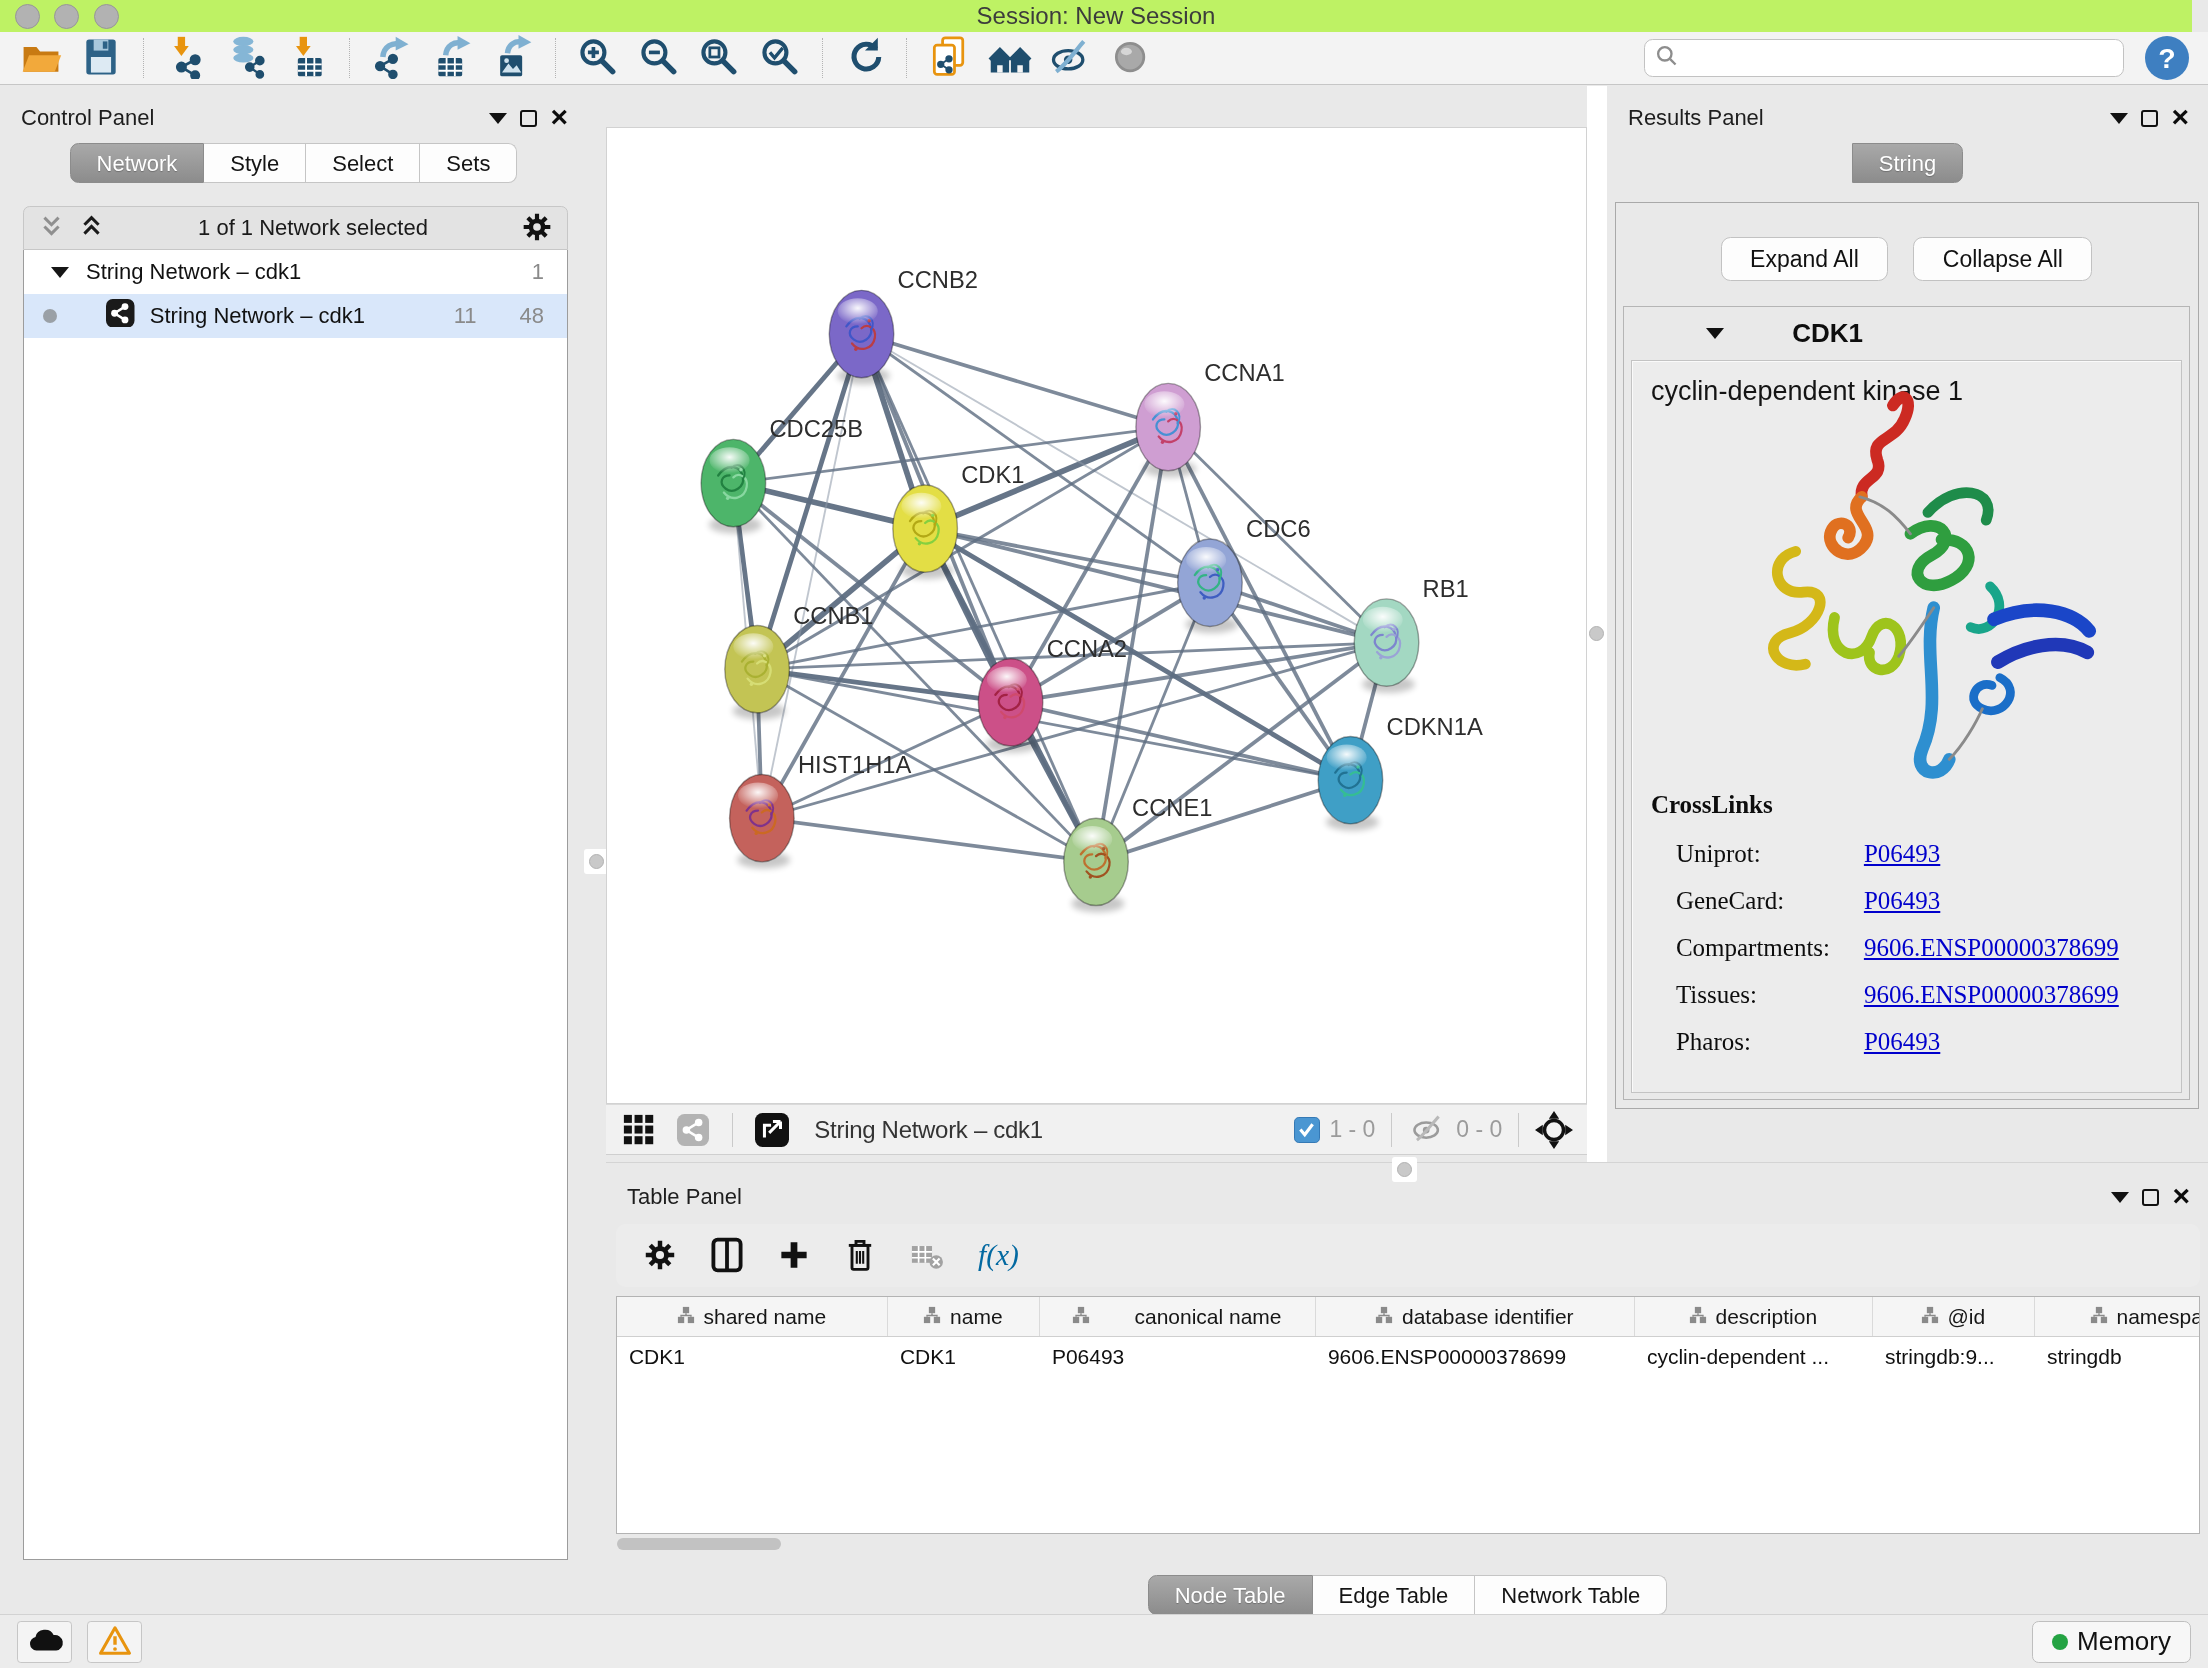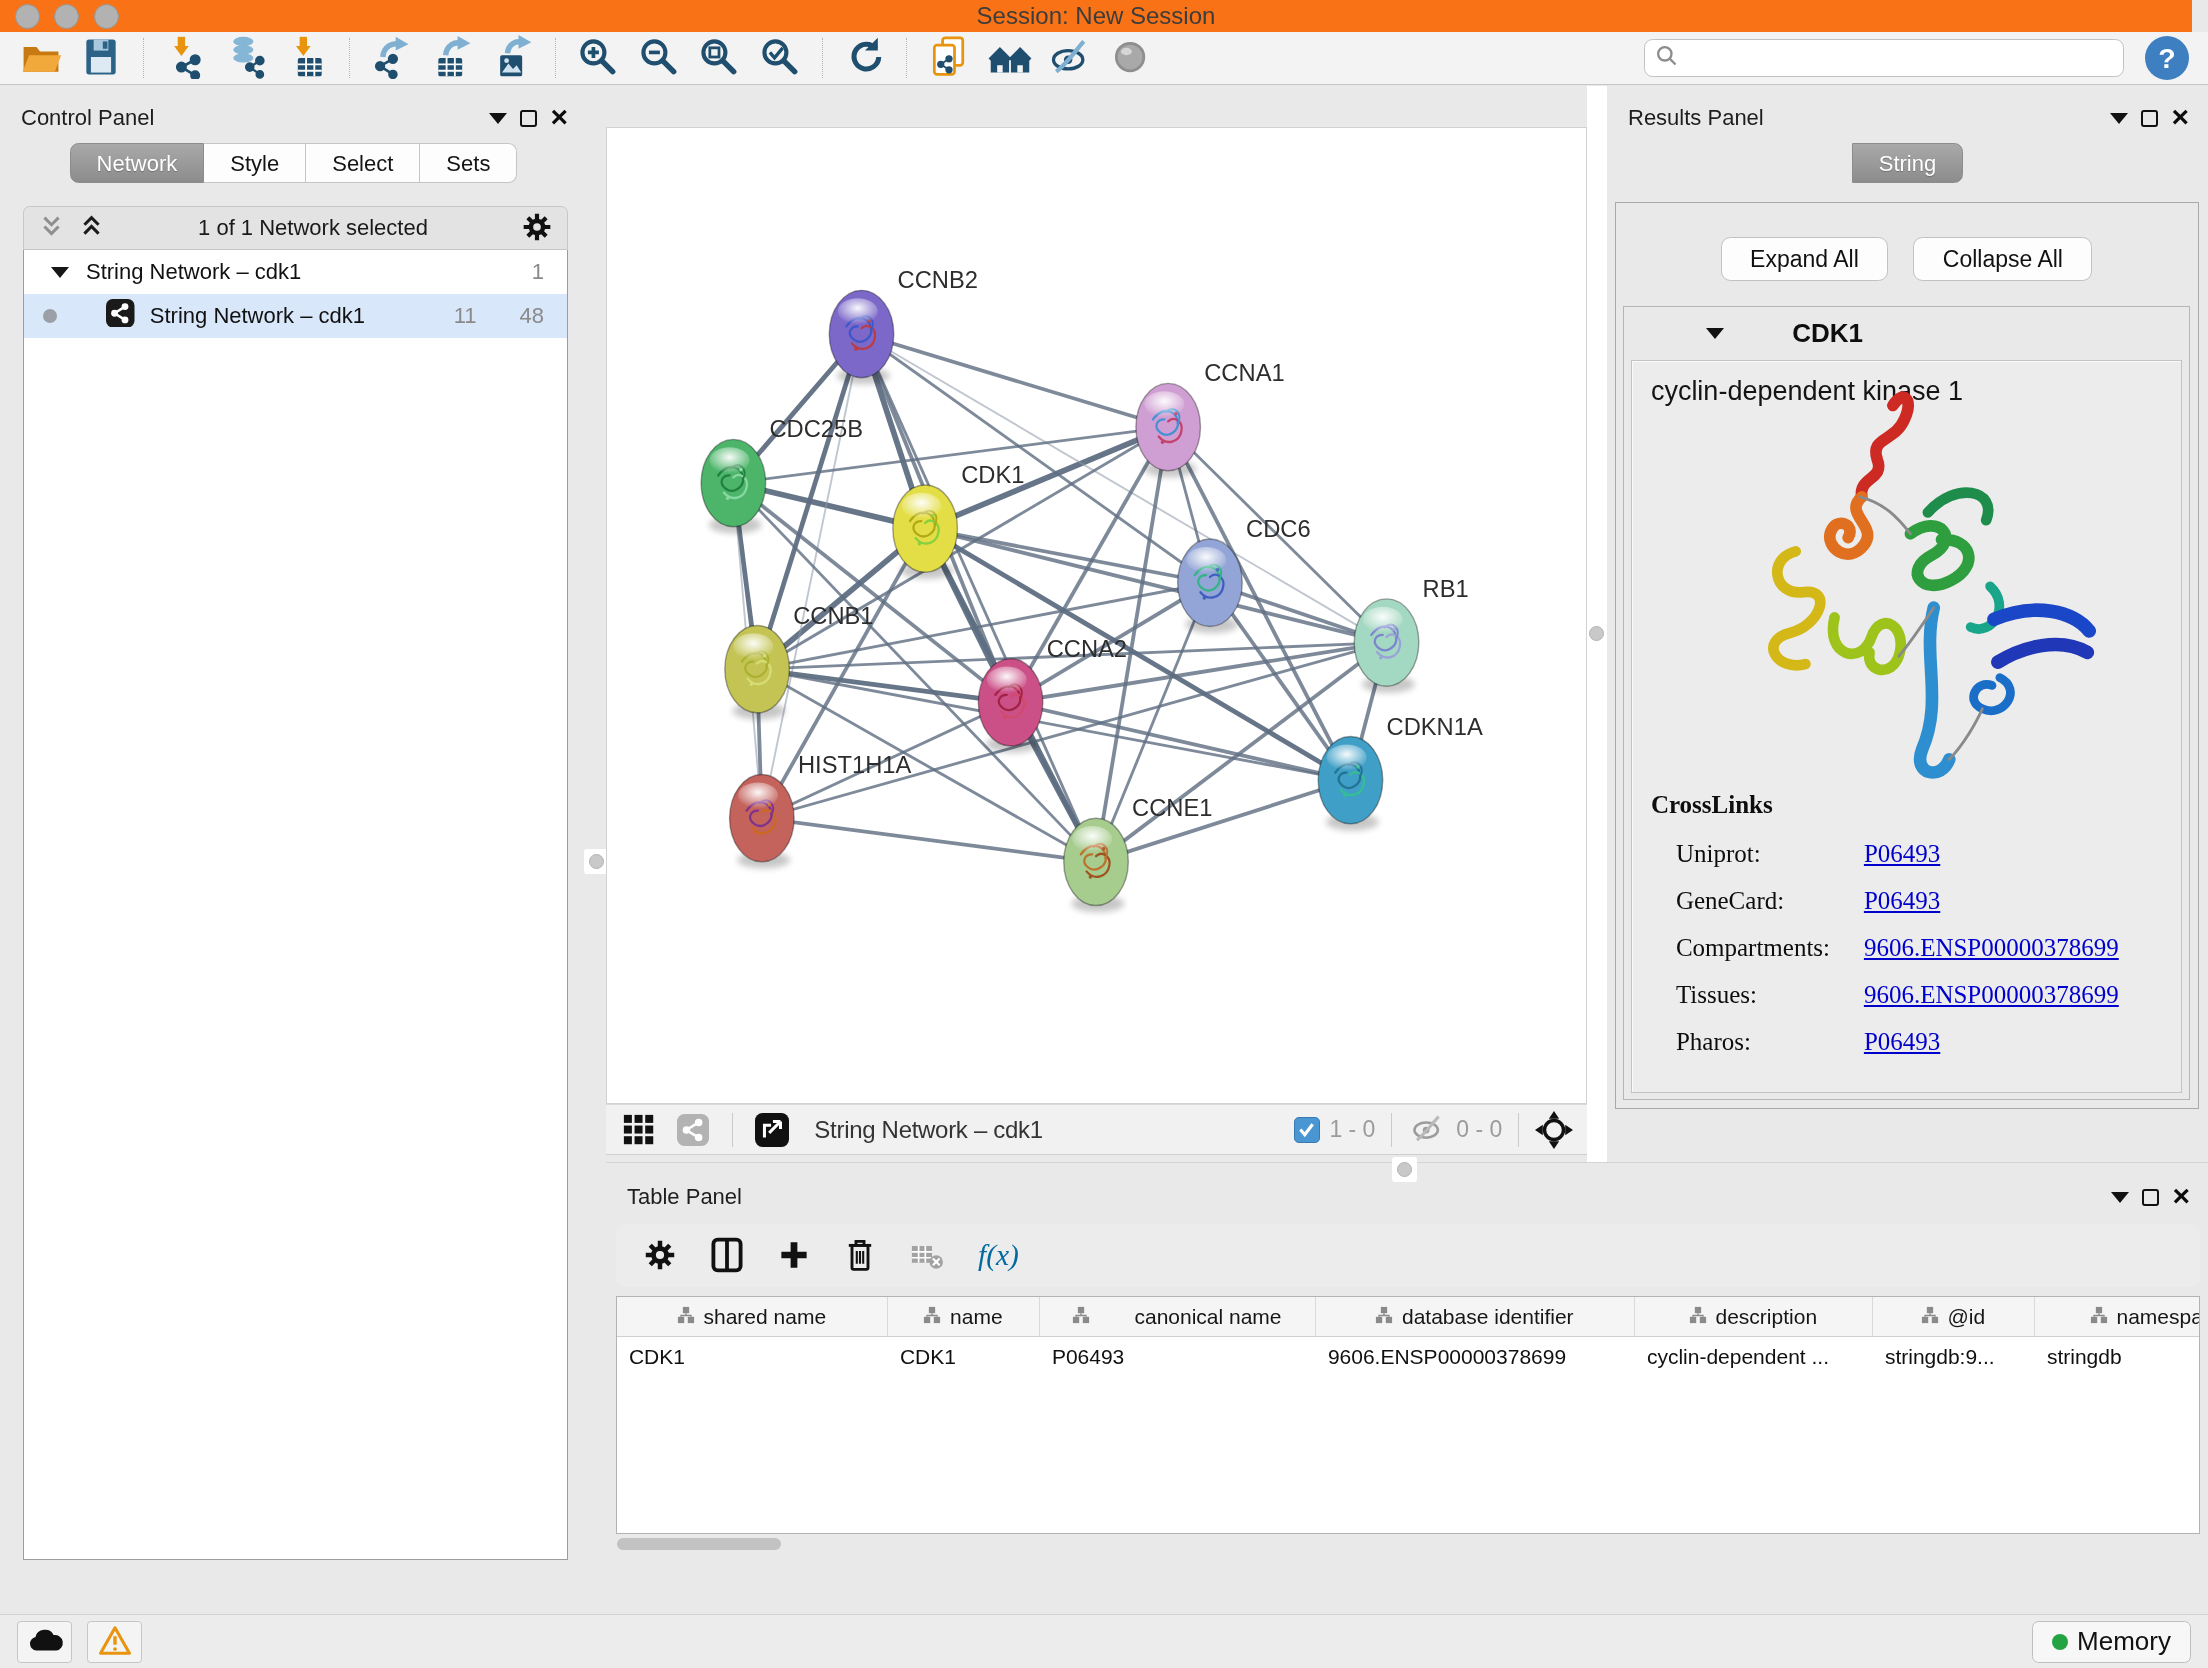--- a/index.html
+++ b/index.html
@@ -1,20 +1,20 @@
 <!DOCTYPE html>
 <html style="font-size:15px"><head>
 <meta charset="utf-8">
 <style>
   * { box-sizing: border-box; margin: 0; padding: 0; }
   body { background:#d8d8d8; font-family:"Liberation Sans","DejaVu Sans",sans-serif; }
   .window { position:relative; width:2208px; height:1668px; background:#e9e9e9; overflow:hidden; }
 
   
-  .titlebar { position:absolute; top:0; left:0; right:16px; height:32px; background:#f97316; display:flex; align-items:center; }
+  .titlebar { position:absolute; top:0; left:0; right:16px; height:32px; background:#bef264; display:flex; align-items:center; }
   .traffic { display:flex; gap:14.3px; padding-left:15px; }
   .tl { width:25px; height:25px; border-radius:50%; background:#b2b2b2; border:1px solid #979797; }
   .win-title { position:absolute; left:0; right:0; text-align:center; font-size:24px; color:#3c3c3c; }
 
   
   .toolbar { position:absolute; top:32px; left:0; right:0; height:53px; background:#f3f3f3; border-bottom:1px solid #c6c6c6; display:flex; align-items:center; padding:0 13.3px; gap:5.7px; }
   .tb-btn { width:55px; height:48px; display:flex; align-items:center; justify-content:center; }
   .tb-btn svg { width:44px; height:44px; }
   .tb-sep { height:40px; border-left:1.9px dotted #b3b3b3; margin:0 8.6px; }
   .search-box { margin-left:auto; width:480px; height:38px; background:#fff; border:1px solid #c2c2c2; border-radius:8.6px; display:flex; align-items:center; padding:0 9.5px; gap:7.6px; }
@@ -825,20 +825,25 @@
             <div class="td" style="width: 319px;">9606.ENSP00000378699</div>
             <div class="td" style="width: 238px;">cyclin-dependent ...</div>
             <div class="td" style="width: 162px;">stringdb:9...</div>
             <div class="td" style="width: 247px;">stringdb</div>
           </div>
         </div>
     </div>
     <div class="tp-hscroll">
       <div class="thumb"></div>
     </div>
+    <div class="segment tp-tabs" id="table-tabs">
+        <div class="tab selected">Node Table</div>
+        <div class="tab">Edge Table</div>
+        <div class="tab">Network Table</div>
+      </div>
   </div>
 
   <div class="statusbar">
     <div class="sb-btn">
         <span><svg viewBox="0 0 44 32" width="38" height="28.5">
             <path d="M12 28a8 8 0 0 1-1-15.8A11 10 0 0 1 32 10a7.5 7.5 0 0 1 3 18z" fill="#111"></path>
           </svg></span>
       </div>
     <div class="sb-btn">
         <span><svg viewBox="0 0 40 36" width="34" height="31">

